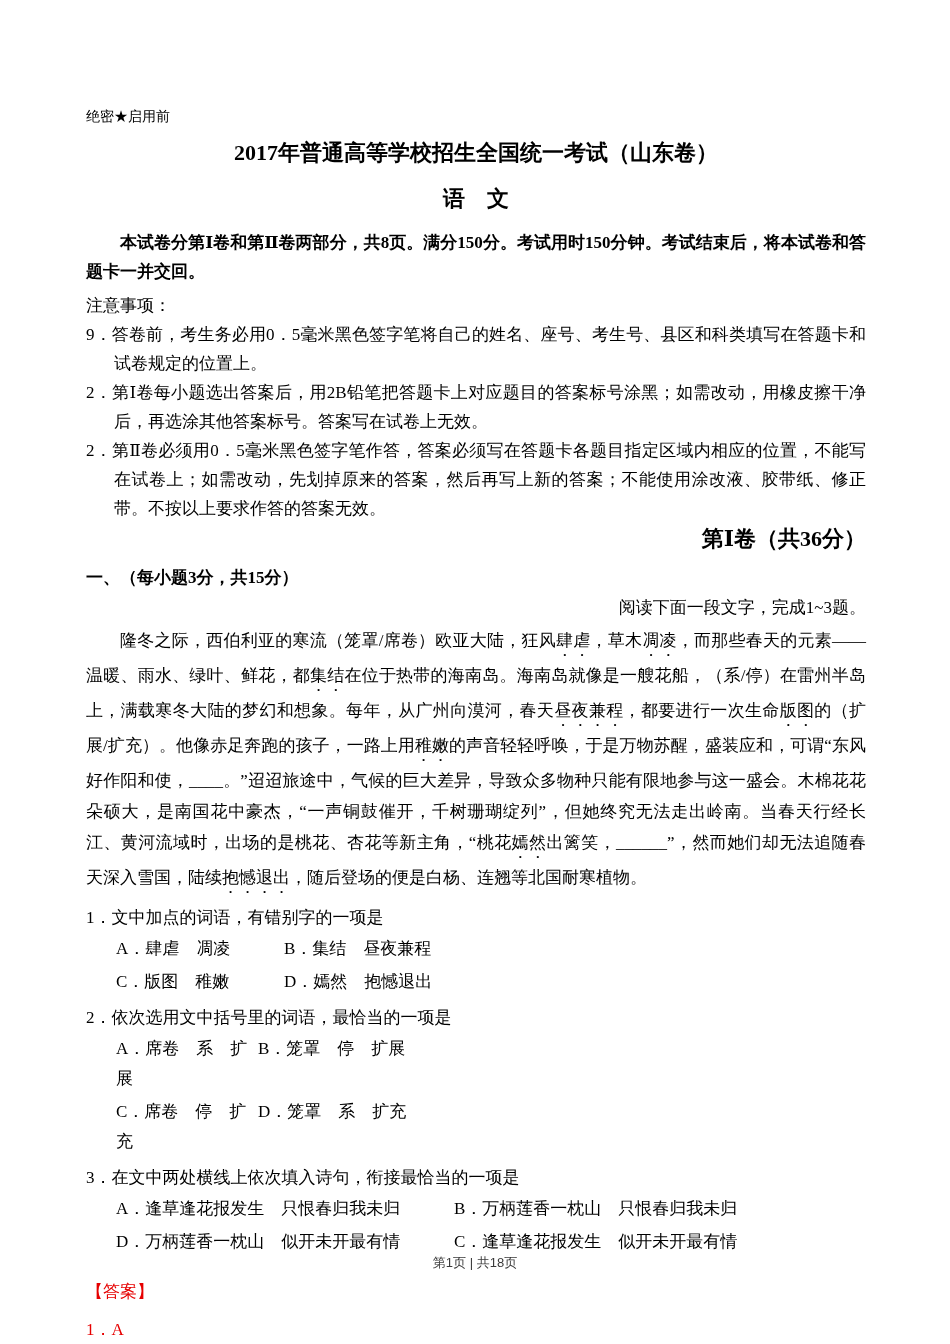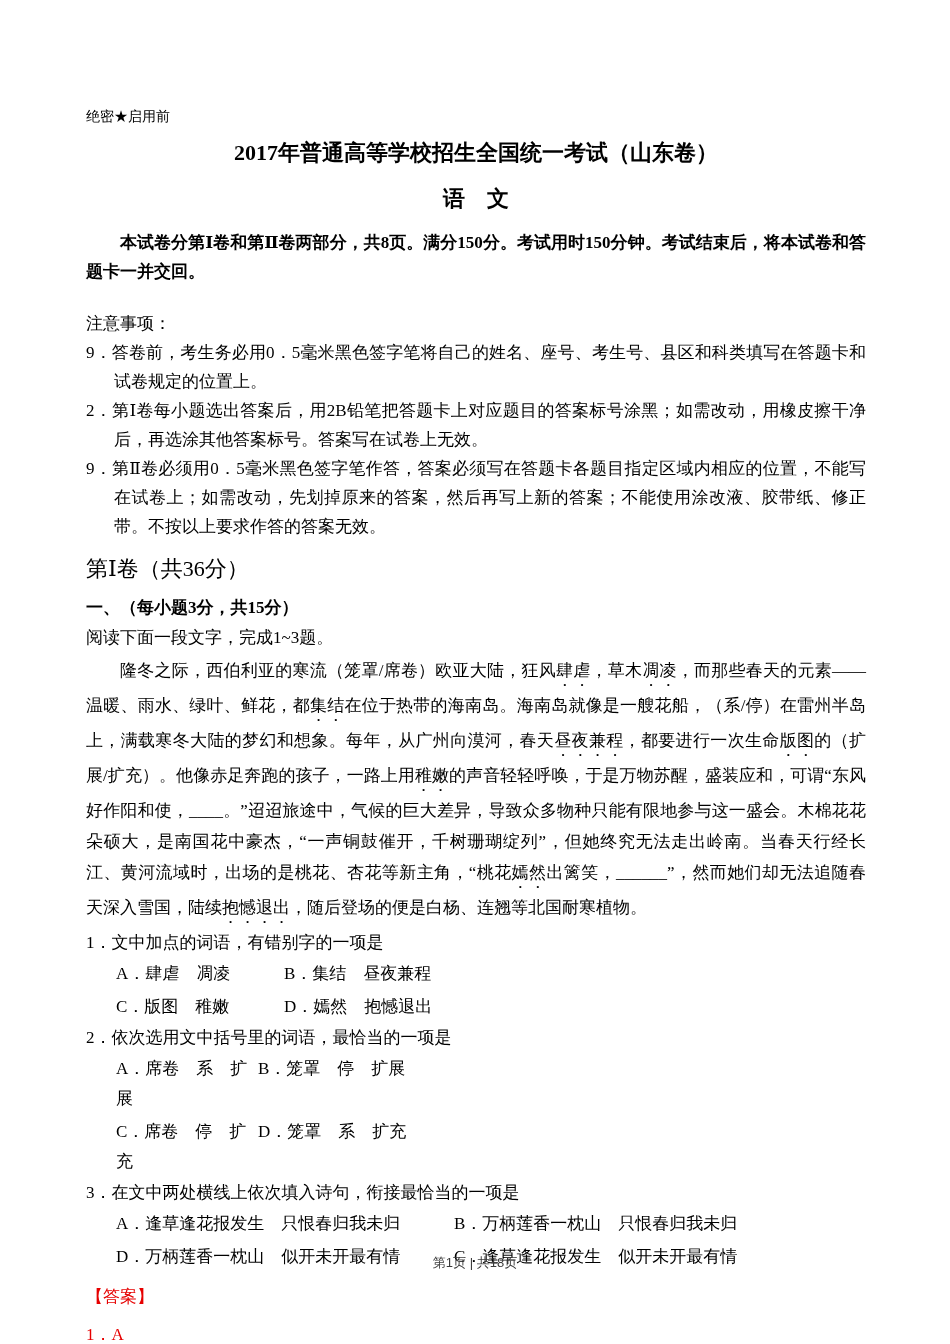--- a/index.html
+++ b/index.html
@@ -40,79 +40,80 @@
     margin-top: 14px;
     font-size: 17px;
     font-weight: bold;
     line-height: 29px;
     text-indent: 2em;
     text-align: justify;
   }
   .notice-title {
     font-size: 17px;
     line-height: 29px;
-    margin-top: 23px;
+    margin-top: 5px;
   }
   .notice-item {
     font-size: 17px;
     line-height: 29px;
     padding-left: 28px;
     text-indent: -28px;
     text-align: justify;
   }
   .section-title {
     font-size: 22px;
-    font-weight: normal;
-    text-align: left;
+    font-weight: bold;
+    text-align: right;
     line-height: 32px;
-    margin-top: 12px;
+    margin-top: 0;
     margin-bottom: 8px;
   }
   .part-heading {
     font-size: 17px;
     font-weight: bold;
     line-height: 30px;
   }
   .reading-instruction {
     font-size: 17px;
     line-height: 30px;
+    text-align: right;
   }
   .passage {
     font-size: 17px;
     line-height: 31px;
     text-indent: 2em;
     text-align: justify;
     margin-top: 2px;
     font-family: Liberation Serif, serif;
   }
   .dot {
     -webkit-text-emphasis: filled dot;
     -webkit-text-emphasis-position: under right;
     text-emphasis: filled dot;
     text-emphasis-position: under right;
   }
-  .question { }
+  .question { margin-top: 5px; }
   .q-stem {
     font-size: 17px;
     line-height: 31px;
   }
   .q-options {
     display: grid;
     padding-left: 30px;
     font-size: 17px;
     line-height: 30px;
     row-gap: 3px;
     margin-top: 1px;
   }
   .q1-grid { grid-template-columns: 168px 1fr; }
   .q2-grid { grid-template-columns: 142px 1fr; }
   .q3-grid { grid-template-columns: 338px 1fr; }
   .opt { white-space: pre-wrap; }
   .answer-label {
-    margin-top: 10px;
+    margin-top: 20px;
     font-size: 17px;
     line-height: 30px;
     color: var(--answer-red, #e60000);
   }
   .answer-item {
     margin-top: 8px;
     font-size: 17px;
     line-height: 30px;
     color: var(--answer-red, #e60000);
   }
@@ -137,21 +138,21 @@
   <div class="title">2017年普通高等学校招生全国统一考试（山东卷）</div>
 
   <div class="subject">语　文</div>
 
   <p class="intro">本试卷分第Ⅰ卷和第Ⅱ卷两部分，共8页。满分150分。考试用时150分钟。考试结束后，将本试卷和答题卡一并交回。</p>
 
   <p class="notice-title">注意事项：</p>
 
   <p class="notice-item">9．答卷前，考生务必用0．5毫米黑色签字笔将自己的姓名、座号、考生号、县区和科类填写在答题卡和试卷规定的位置上。</p>
   <p class="notice-item">2．第Ⅰ卷每小题选出答案后，用2B铅笔把答题卡上对应题目的答案标号涂黑；如需改动，用橡皮擦干净后，再选涂其他答案标号。答案写在试卷上无效。</p>
-  <p class="notice-item">9．第Ⅱ卷必须用0．5毫米黑色签字笔作答，答案必须写在答题卡各题目指定区域内相应的位置，不能写在试卷上；如需改动，先划掉原来的答案，然后再写上新的答案；不能使用涂改液、胶带纸、修正带。不按以上要求作答的答案无效。</p>
+  <p class="notice-item">2．第Ⅱ卷必须用0．5毫米黑色签字笔作答，答案必须写在答题卡各题目指定区域内相应的位置，不能写在试卷上；如需改动，先划掉原来的答案，然后再写上新的答案；不能使用涂改液、胶带纸、修正带。不按以上要求作答的答案无效。</p>
 
   <div class="section-title">第Ⅰ卷（共36分）</div>
 
   <p class="part-heading">一、（每小题3分，共15分）</p>
 
   <p class="reading-instruction">阅读下面一段文字，完成1~3题。</p>
 
   <p class="passage"><span>隆冬之际，西伯利亚的寒流（笼罩/席卷）欧亚大陆，狂风</span><span class="dot">肆虐</span><span>，草木</span><span class="dot">凋凌</span><span>，而那些春天的元素——温暖、雨水、绿叶、鲜花，都</span><span class="dot">集结</span><span>在位于热带的海南岛。海南岛就像是一艘花船，（系/停）在雷州半岛上，满载寒冬大陆的梦幻和想象。每年，从广州向漠河，春天</span><span class="dot">昼夜兼程</span><span>，都要进行一次生命</span><span class="dot">版图</span><span>的（扩展/扩充）。他像赤足奔跑的孩子，一路上用</span><span class="dot">稚嫩</span><span>的声音轻轻呼唤，于是万物苏醒，盛装应和，可谓“东风好作阳和使，____。”迢迢旅途中，气候的巨大差异，导致众多物种只能有限地参与这一盛会。木棉花花朵硕大，是南国花中豪杰，“一声铜鼓催开，千树珊瑚绽列”，但她终究无法走出岭南。当春天行经长江、黄河流域时，出场的是桃花、杏花等新主角，“桃花</span><span class="dot">嫣然</span><span>出篱笑，______”，然而她们却无法追随春天深入雪国，陆续</span><span class="dot">抱憾退出</span><span>，随后登场的便是白杨、连翘等北国耐寒植物。</span></p>
 
   <div class="question">

